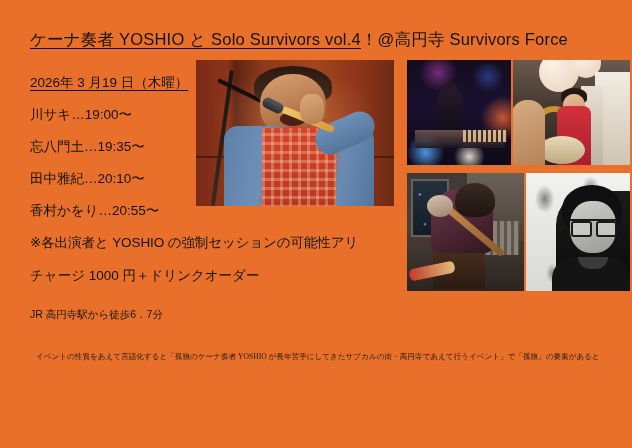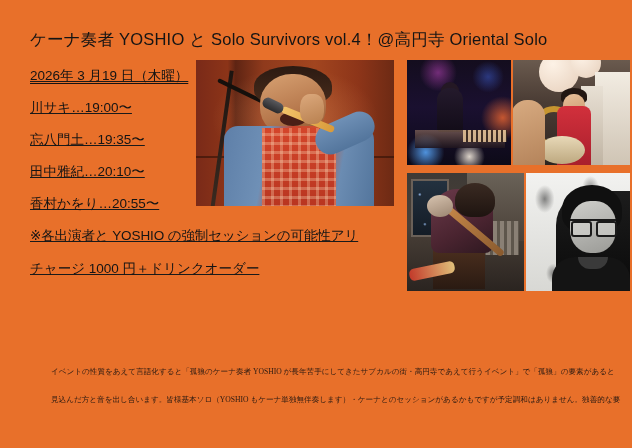--- a/index.html
+++ b/index.html
@@ -14,27 +14,26 @@
   .flyer{position:relative;width:632px;height:448px;}
 
   
   .title{
     position:absolute;left:30px;top:30px;
     font-size:16.5px;line-height:1.2;
     letter-spacing:.2px;
     white-space:nowrap;
     color:#141414;
   }
-  .title .u{ text-underline-offset:3px;text-align:right; }
+  .title .u{ text-decoration:underline; text-underline-offset:3px;text-align:right; }
 
   
   .left-col{
-    position:absolute;left:30px;top:69px;
+    position:absolute;left:30px;top:76px;
     width:400px;
-    text-decoration:underline;
   }
   .line{
     font-size:13.5px;
     line-height:1.0;
     margin-bottom:18.6px;
     white-space:nowrap;
     color:#141414;
   }
   .line.date{ text-decoration:underline; text-underline-offset:3px; }
   .line.note{ letter-spacing:-0.1px; }
@@ -49,21 +48,21 @@
 
   
   .fineprint{
     position:absolute;left:36px;top:350px;
     width:580px;
     font-family:"Liberation Serif","DejaVu Serif",serif;
     font-size:7.6px;line-height:1.75;
     color:#2a1a12;
     letter-spacing:0px;
   }
-  .fineprint p{margin:15px;white-space:nowrap;}
+  .fineprint p{margin:0;white-space:nowrap;}
 
   
   .photo{position:absolute;overflow:hidden;background:#2a1a12;}
 
   
   #photo-quena{left:196px;top:60px;width:198px;height:146px;}
   #photo-quena .bg{
     position:absolute;inset:0;
     background:
       radial-gradient(ellipse 60% 50% at 50% 40%, rgba(255,180,120,.30), transparent 70%),
@@ -282,43 +281,43 @@
     position:absolute;left:52px;top:84px;width:30px;height:12px;border-radius:0 0 14px 14px;
     background:#3a3a3a;
   }
 </style>
 </head>
 <body>
 
 <div class="flyer">
 
   <div class="title">
-    <span class="u">ケーナ奏者 YOSHIO と Solo Survivors vol.4</span><span>！@高円寺 Oriental Solo</span>
+    <span class="u">ケーナ奏者 YOSHIO と Solo Survivors vol.4</span><span>！@高円寺 Survivors Force</span>
   </div>
 
   <div class="left-col">
 
     <div class="line date">2026年 3 月19 日（木曜）</div>
 
     <div class="line">川サキ…19:00〜</div>
     <div class="line">忘八門土…19:35〜</div>
     <div class="line">田中雅紀…20:10〜</div>
     <div class="line">香村かをり…20:55〜</div>
 
     <div class="line note">※各出演者と YOSHIO の強制セッションの可能性アリ</div>
     <div class="line">チャージ 1000 円＋ドリンクオーダー</div>
 
   </div>
 
   <div class="venue">
+    <div>JR 高円寺駅から徒歩6．7分</div>
   </div>
 
   <div class="fineprint">
     <p>イベントの性質をあえて言語化すると「孤狼のケーナ奏者 YOSHIO が長年苦手にしてきたサブカルの街・高円寺であえて行うイベント」で「孤狼」の要素があると</p>
-    <p>見込んだ方と音を出し合います。皆様基本ソロ（YOSHIO もケーナ単独無伴奏します）・ケーナとのセッションがあるかもですが予定調和はありません。独善的な要</p>
   </div>
 
   <div class="photo" id="photo-quena">
     <div class="bg"></div>
     <div class="wallline" style="top:96px"></div>
     <div class="micstand"></div>
     <div class="micboom"></div>
     <div class="hair"></div>
     <div class="head"></div>
     <div class="mouth"></div>

